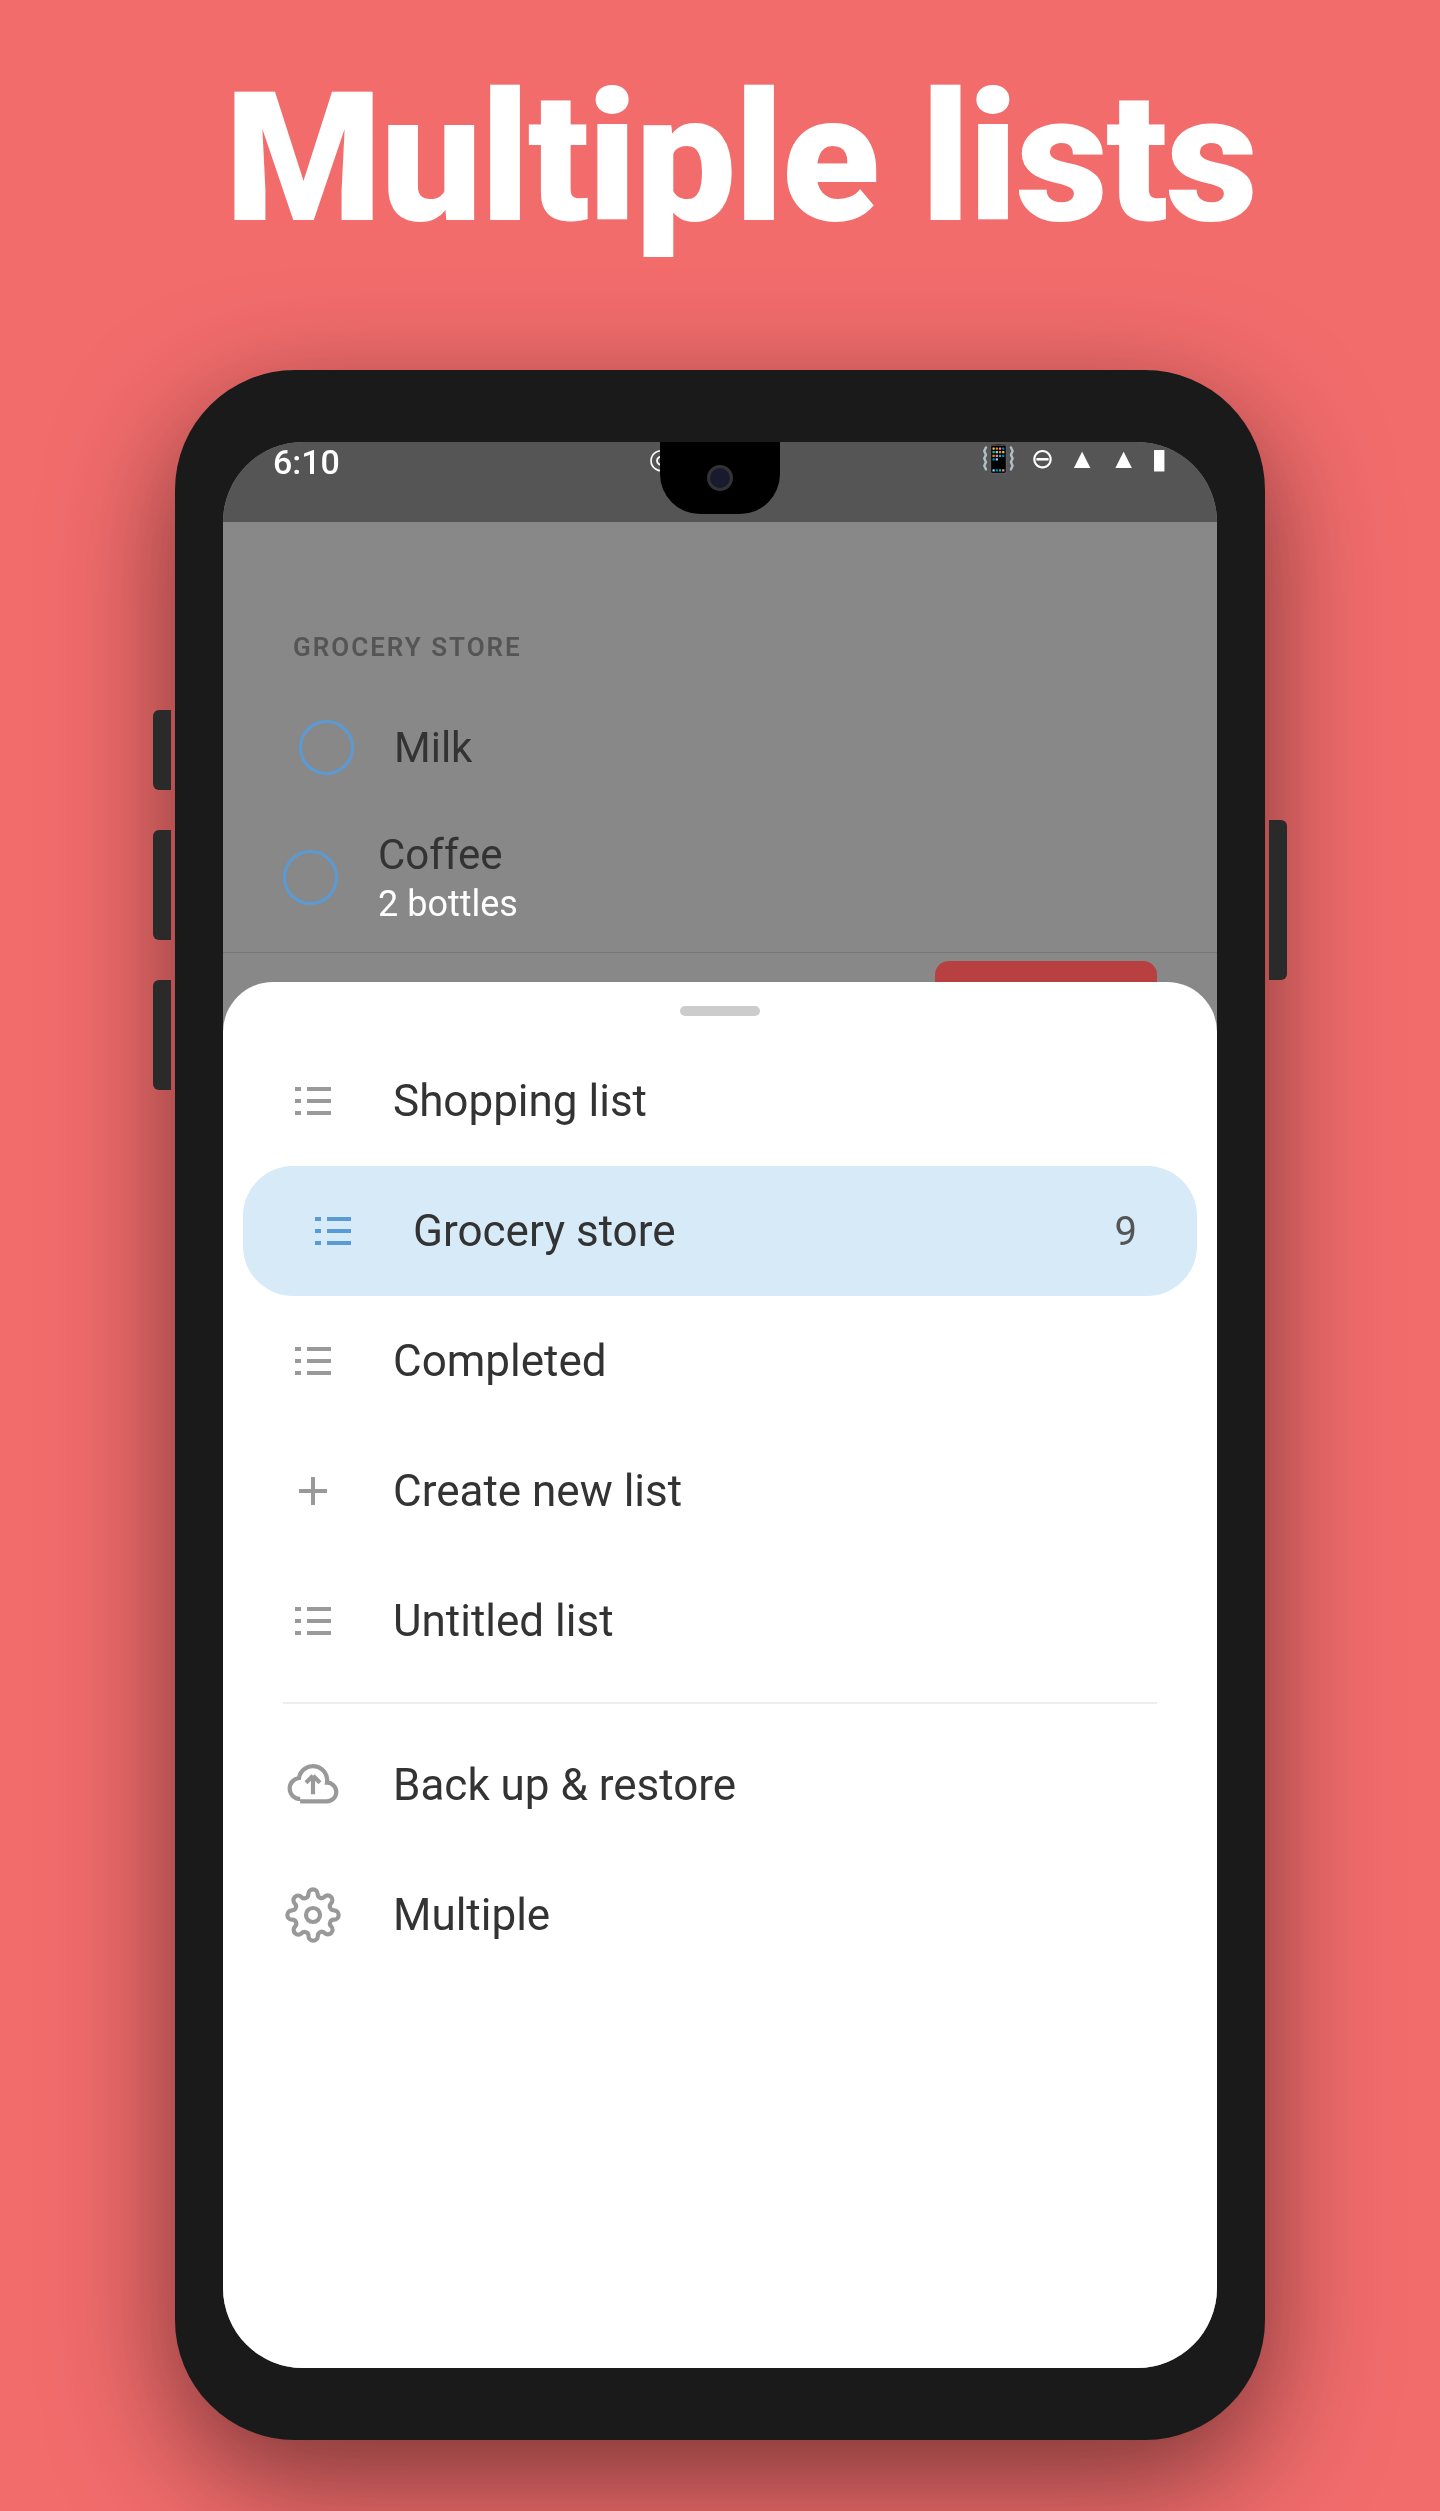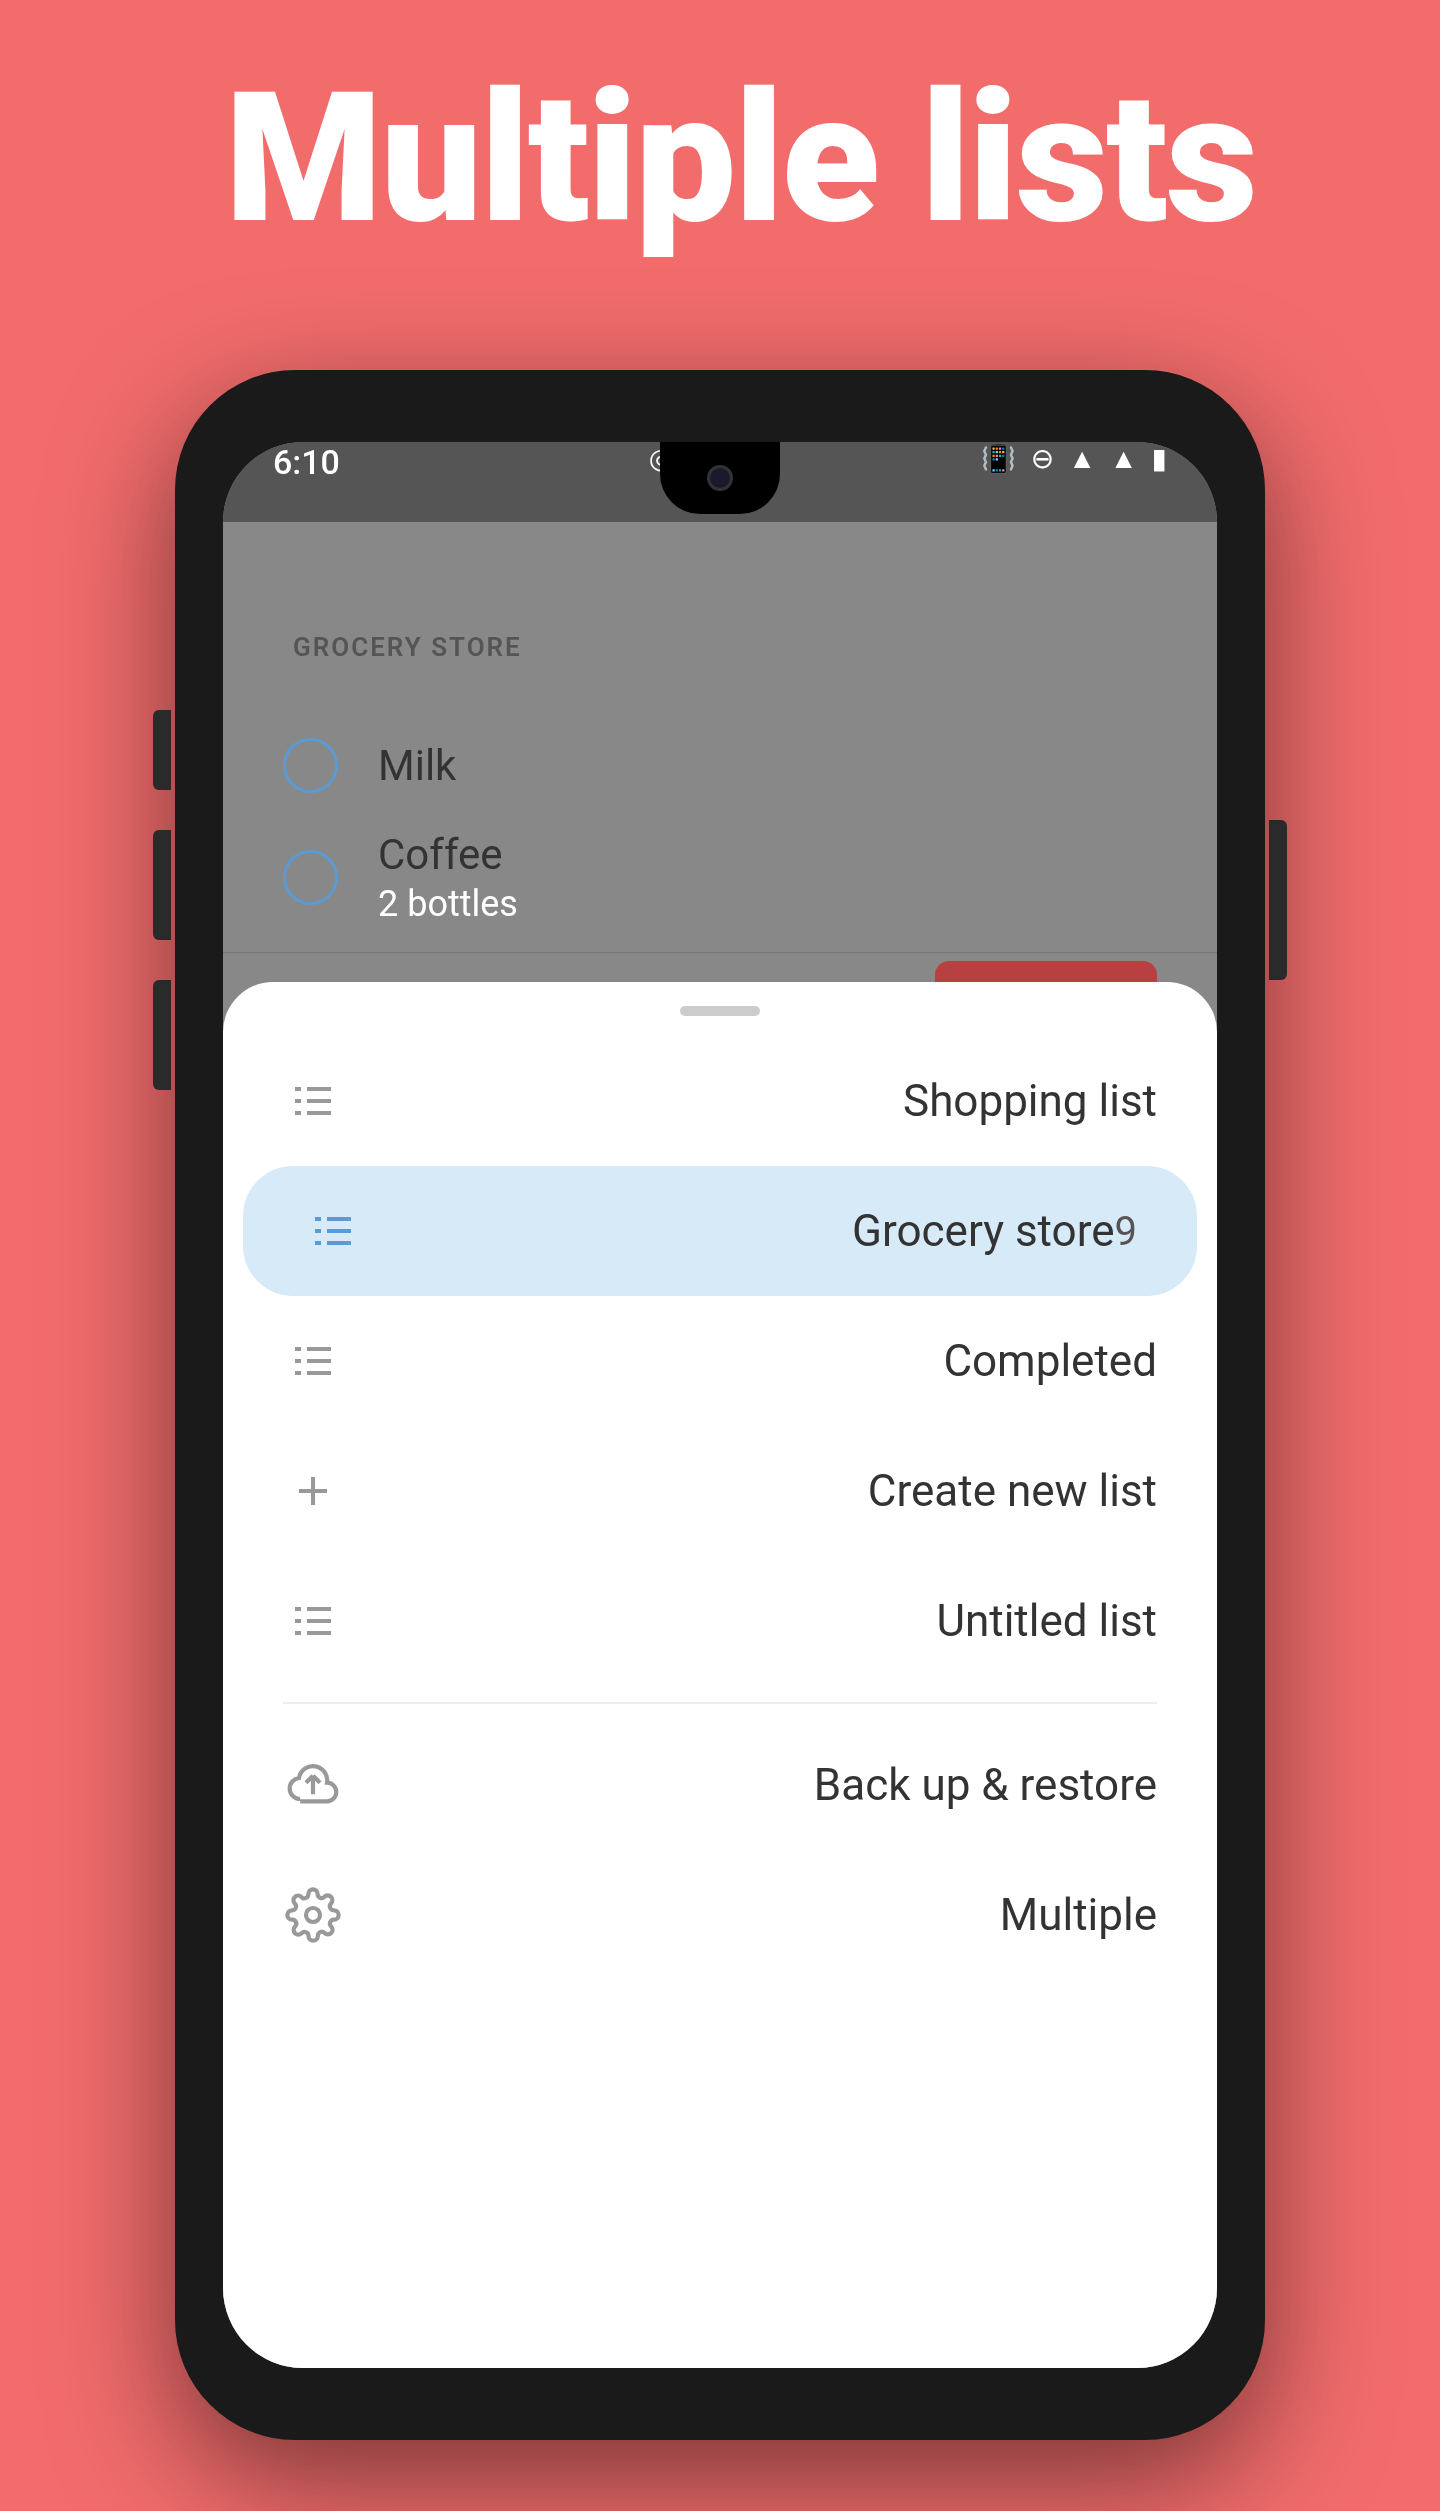--- a/index.html
+++ b/index.html
@@ -176,21 +176,21 @@
       position: absolute;
       left: 0;
       right: 0;
       height: 120px;
       display: flex;
       align-items: center;
       padding: 0 60px;
       background: rgba(136,136,136,0.8);
     }
 
-    .list-item-row.item1 { top: 183px; }
+    .list-item-row.item1 { top: 165px; margin-left: 16px; }
     .list-item-row.item2 { top: 295px; }
 
     .item-circle {
       width: 55px;
       height: 55px;
       border-radius: 50%;
       border: 3px solid #5b9bd5;
       margin-right: 40px;
       flex-shrink: 0;
     }
@@ -275,21 +275,20 @@
       margin: 24px auto 20px;
     }
 
     .sheet-item {
       display: flex;
       align-items: center;
       padding: 0 60px;
       height: 130px;
       cursor: pointer;
       position: relative;
-      text-align: right;
     }
 
     .sheet-item.active {
       background: #d6eaf8;
       border-radius: 50px;
       margin: 0 20px;
     }
 
     .sheet-item-icon {
       width: 60px;

